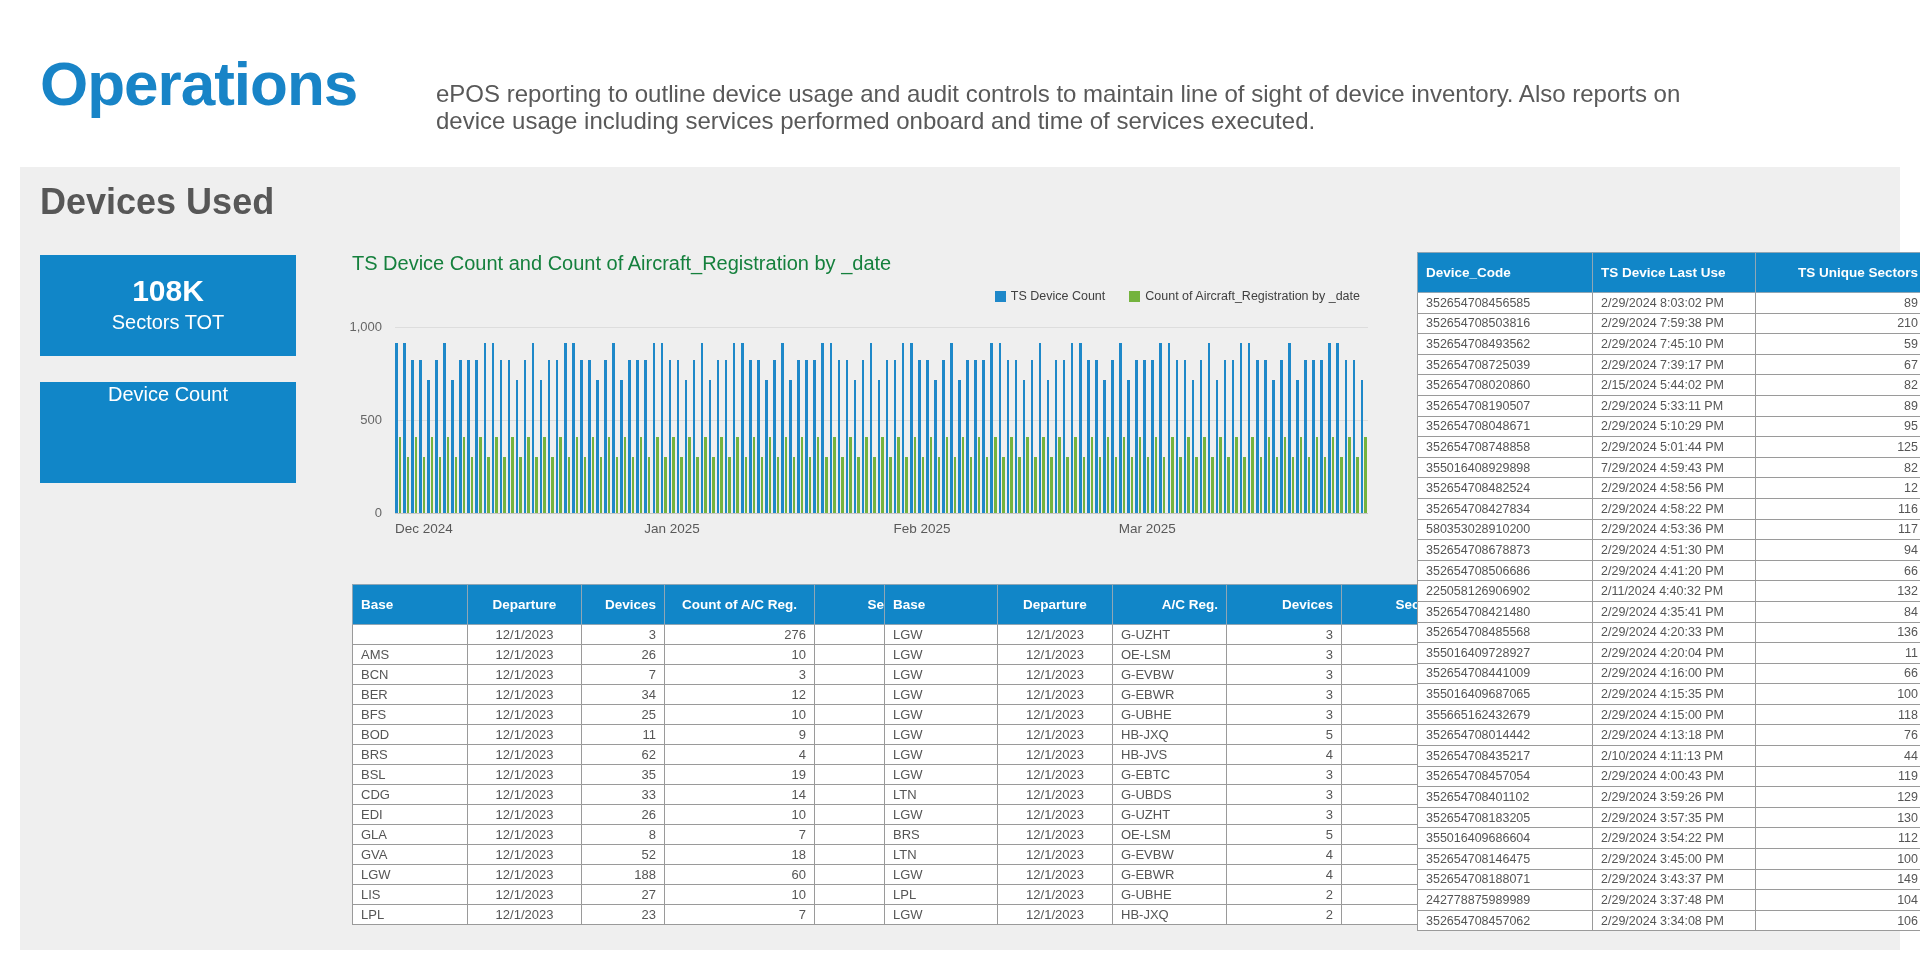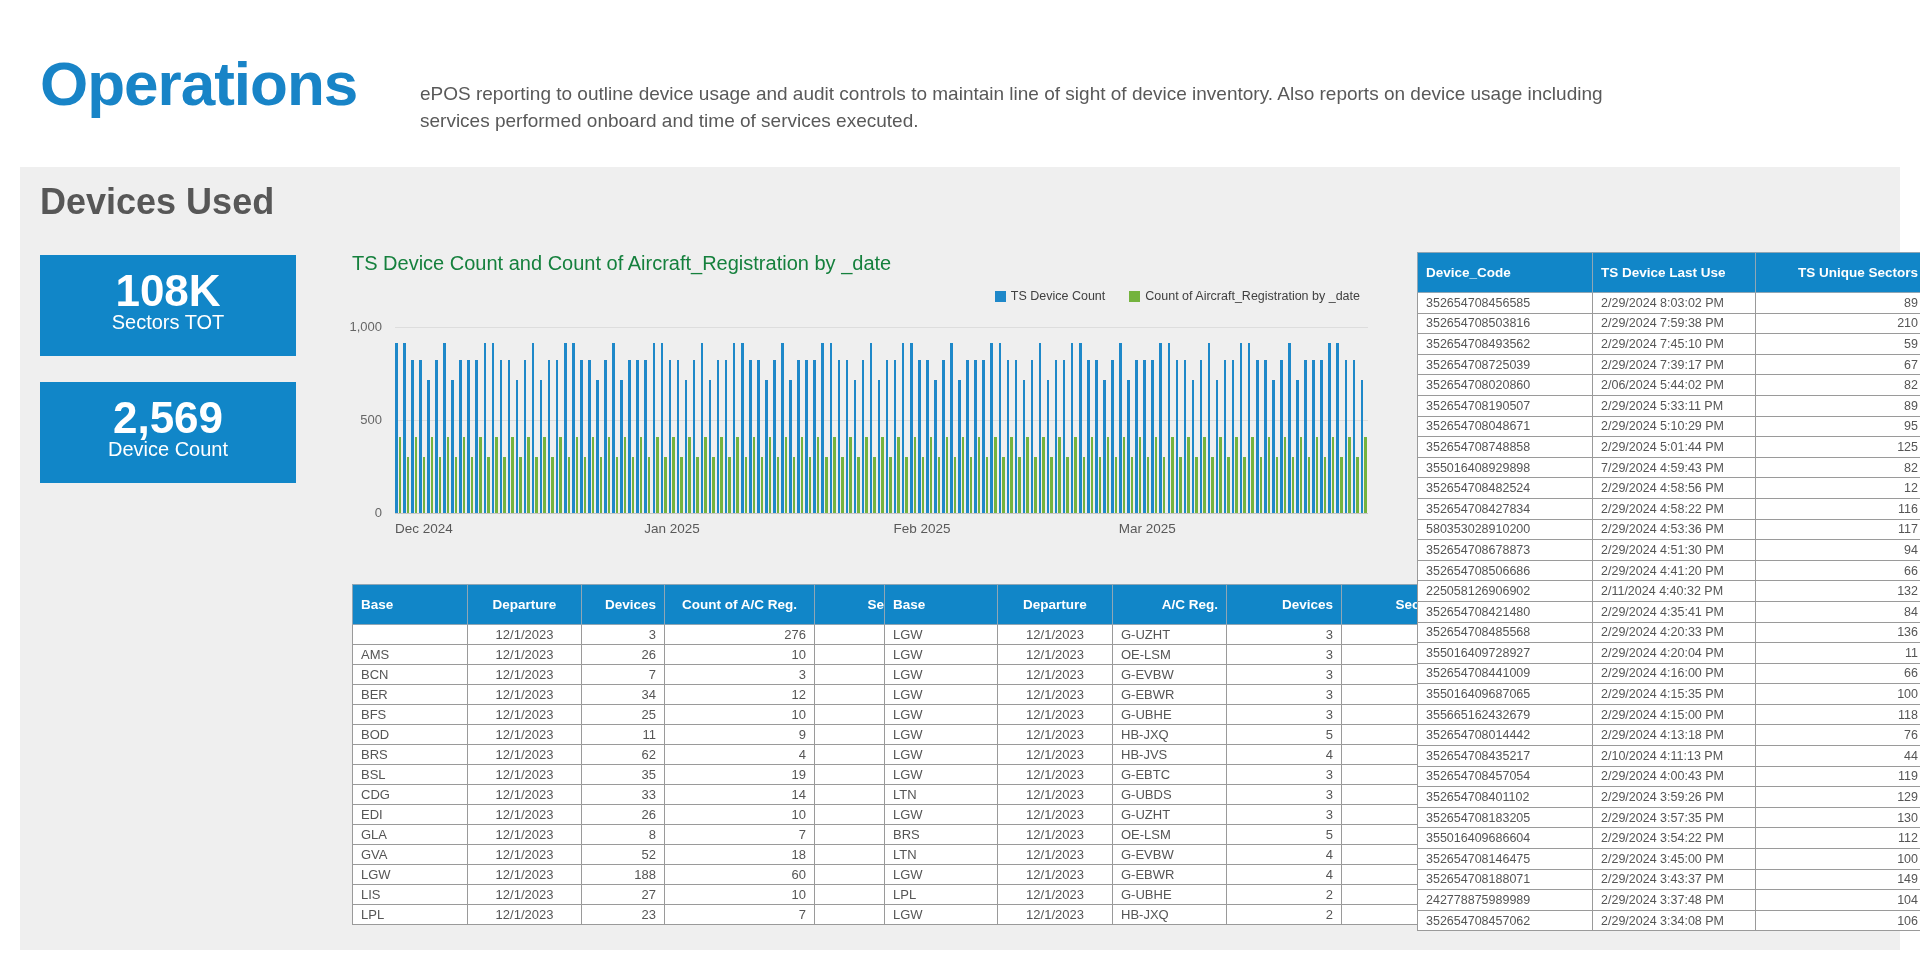--- a/index.html
+++ b/index.html
@@ -6,34 +6,34 @@
   body{
     width:1920px;height:979px;position:relative;background:#ffffff;
     font-family:"Liberation Sans",sans-serif;overflow:hidden;
   }
   
   .page-title{
     position:absolute;left:40px;top:48px;font-size:62px;font-weight:700;
     color:#1884C7;letter-spacing:-1px;
   }
   .page-desc{
-    position:absolute;left:420px;top:80px;width:1255px;
-    font-size:19px;line-height:27px;color:#595959;
+    position:absolute;left:436px;top:80px;width:1255px;
+    font-size:24px;line-height:27px;color:#595959;
   }
   
   .panel{position:absolute;left:20px;top:167px;width:1880px;height:783px;background:#EFEFEF;}
   .section-title{position:absolute;left:40px;top:181px;font-size:36px;font-weight:700;color:#575757;}
   
   .kpi{
     position:absolute;left:40px;width:256px;height:101px;background:#1186C8;color:#fff;
     text-align:center;cursor:pointer;
   }
   .kpi-1{top:255px;}
   .kpi-2{top:382px;}
-  .kpi .v{font-size:44px;font-weight:700;margin-top:17px;line-height:38px;}
+  .kpi .v{font-size:30px;font-weight:700;margin-top:17px;line-height:38px;}
   .kpi .l{font-size:20px;line-height:24px;}
   
   .chart-title{position:absolute;left:352px;top:252px;font-size:20px;font-weight:400;color:#15803d;}
   .legend{
     position:absolute;left:395px;top:289px;width:965px;display:flex;justify-content:flex-end;
     gap:24px;font-size:12.5px;color:#404040;align-items:center;
   }
   .legend-item{display:flex;align-items:center;gap:5px;cursor:pointer;}
   .sw{width:11px;height:11px;display:inline-block;}
   .sw-blue{background:#1E88C9;}
@@ -98,21 +98,20 @@
   <div class="page-desc">ePOS reporting to outline device usage and audit controls to maintain line of sight of device inventory. Also reports on device usage including services performed onboard and time of services executed.</div>
 
   <div class="panel"></div>
   <div class="section-title">Devices Used</div>
 
   <div class="kpi kpi-1">
     <div class="v">108K</div>
     <div class="l">Sectors TOT</div>
   </div>
   <div class="kpi kpi-2">
-    <div class="v">2,569</div>
     <div class="l">Device Count</div>
   </div>
 
   <div class="chart-title">TS Device Count and Count of Aircraft_Registration by _date</div>
 
   <div class="legend">
     <div class="legend-item">
       <span class="sw sw-blue"></span>
       <span>TS Device Count</span>
     </div>
@@ -887,21 +886,21 @@
           <td>2/29/2024 7:45:10 PM</td>
           <td>59</td>
         </tr>
         <tr>
           <td>352654708725039</td>
           <td>2/29/2024 7:39:17 PM</td>
           <td>67</td>
         </tr>
         <tr>
           <td>352654708020860</td>
-          <td>2/06/2024 5:44:02 PM</td>
+          <td>2/15/2024 5:44:02 PM</td>
           <td>82</td>
         </tr>
         <tr>
           <td>352654708190507</td>
           <td>2/29/2024 5:33:11 PM</td>
           <td>89</td>
         </tr>
         <tr>
           <td>352654708048671</td>
           <td>2/29/2024 5:10:29 PM</td>

